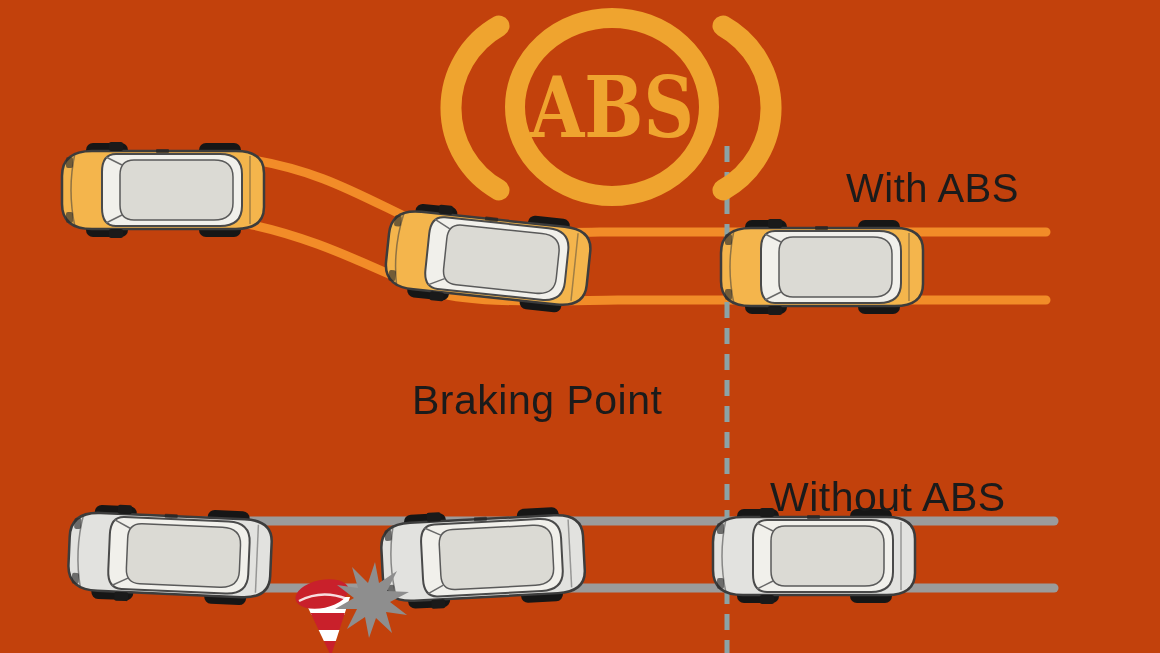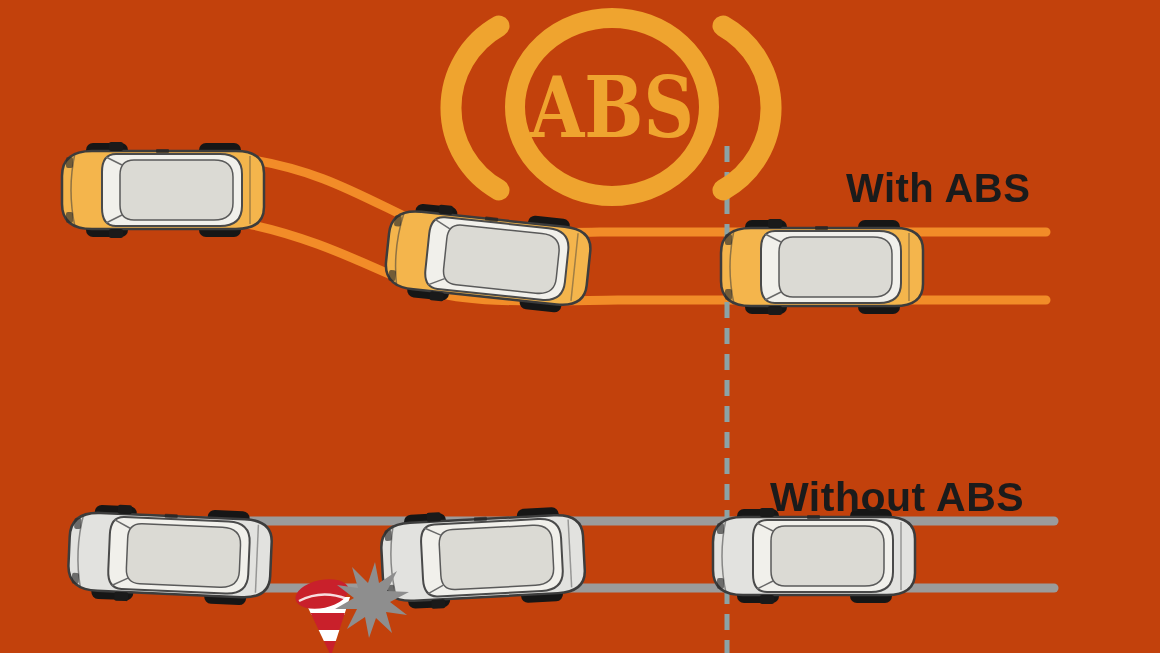--- a/index.html
+++ b/index.html
@@ -6,21 +6,21 @@
   .stage{
     position:relative;
     width:1160px;height:653px;
     background:#c2410c;
     overflow:hidden;
     font-family:"Liberation Sans", sans-serif;
   }
   .stage svg{position:absolute;left:0;top:0;}
   .label{
     position:absolute;
-    font-weight:bold;
+    font-weight:normal;
     color:var(--text-black,#1b1b1b);
     white-space:nowrap;
     line-height:1.05;
     letter-spacing:.5px;
   }
   .label-with-abs{left:846px;top:167px;font-size:40px;}
   .label-braking-point{left:412px;top:379px;font-size:41px;}
   .label-without-abs{left:770px;top:476px;font-size:41px;}
   .abs-glyph-text{
     font-family:"DejaVu Serif", serif;
@@ -113,15 +113,16 @@
 
     <g>
       <ellipse cx="612" cy="107" rx="97" ry="89" fill="none" stroke="var(--abs-orange)" stroke-width="20"></ellipse>
       <path d="M 499,26 A 94,94 0 0 0 499,190" fill="none" stroke="var(--abs-orange)" stroke-width="21" stroke-linecap="round"></path>
       <path d="M 723,26 A 94,94 0 0 1 723,190" fill="none" stroke="var(--abs-orange)" stroke-width="21" stroke-linecap="round"></path>
       <text class="abs-glyph-text" x="612" y="137" text-anchor="middle" font-size="84" textLength="164" lengthAdjust="spacingAndGlyphs" fill="var(--abs-orange)">ABS</text>
     </g>
   </svg>
 
   <div class="label label-with-abs">With ABS</div>
+  <div class="label label-braking-point">Braking Point</div>
   <div class="label label-without-abs">Without ABS</div>
 
 </div>
 
 </body></html>

